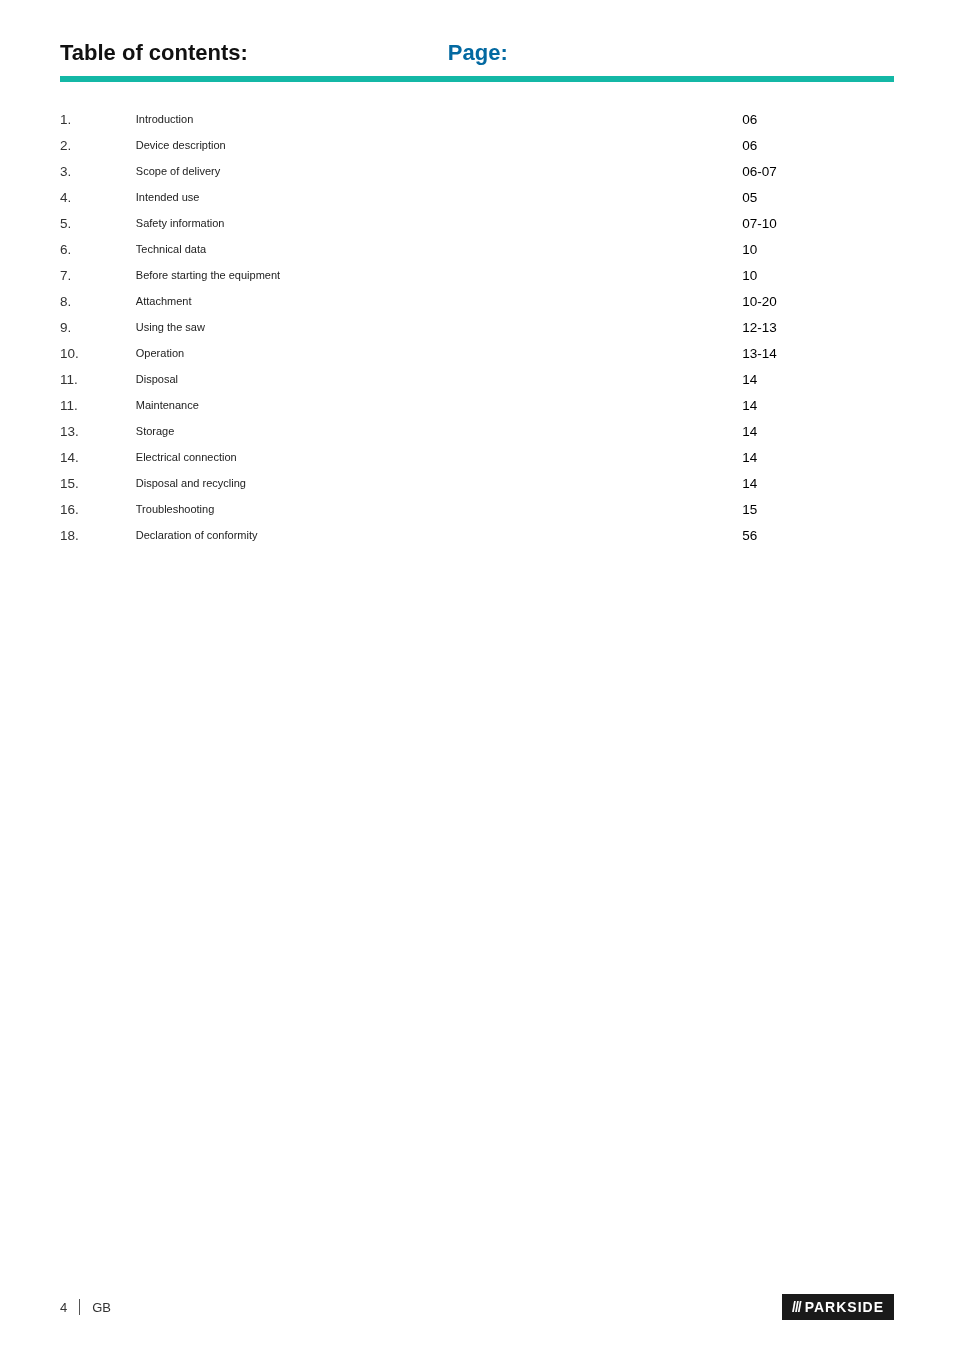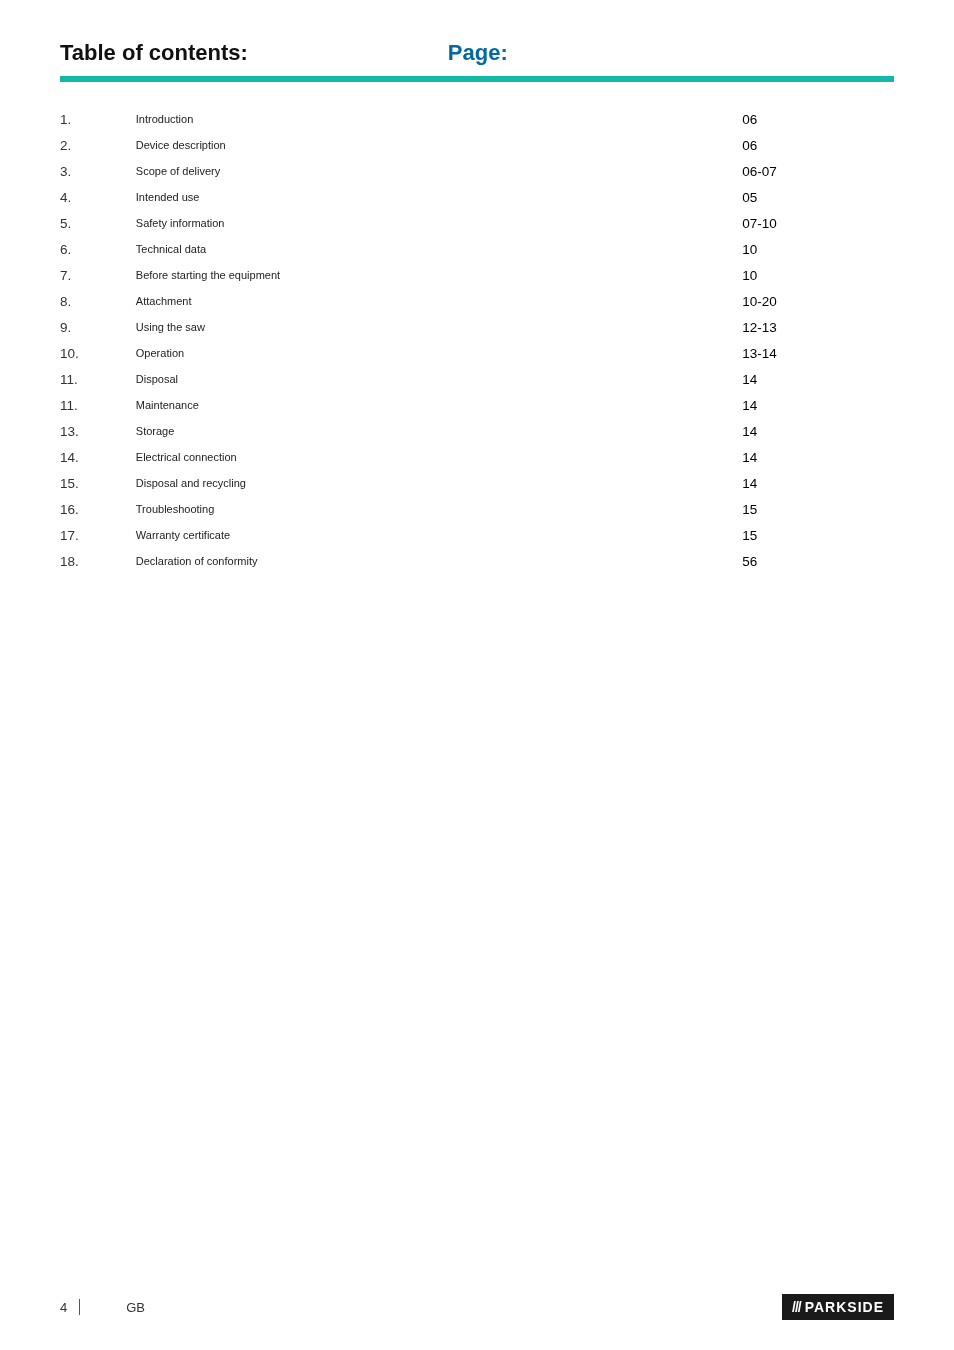--- a/index.html
+++ b/index.html
@@ -107,21 +107,20 @@
 
     .footer-divider {
       width: 1px;
       height: 16px;
       background: #555;
     }
 
     .footer-lang {
       font-size: 13px;
       color: #333;
-      margin-left: 34px;
     }
 
     .parkside-logo {
       display: flex;
       align-items: center;
       background: #1a1a1a;
       padding: 5px 10px;
       gap: 4px;
     }
 
@@ -223,25 +222,20 @@
           <td class="col-page">14</td>
         </tr>
         <tr>
           <td class="col-num">15.</td>
           <td class="col-title">Disposal and recycling</td>
           <td class="col-page">14</td>
         </tr>
         <tr>
           <td class="col-num">16.</td>
           <td class="col-title">Troubleshooting</td>
-          <td class="col-page">15</td>
-        </tr>
-        <tr>
-          <td class="col-num">17.</td>
-          <td class="col-title">Warranty certificate</td>
           <td class="col-page">15</td>
         </tr>
         <tr>
           <td class="col-num">18.</td>
           <td class="col-title">Declaration of conformity</td>
           <td class="col-page">56</td>
         </tr>
       </tbody>
   </table>
 

